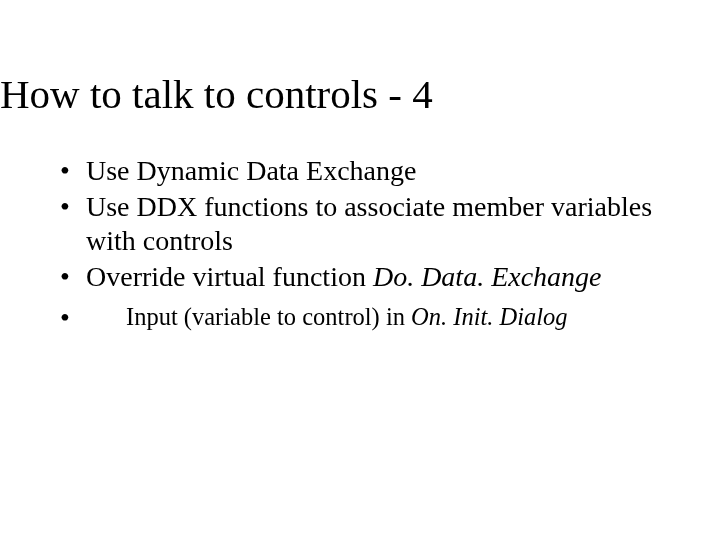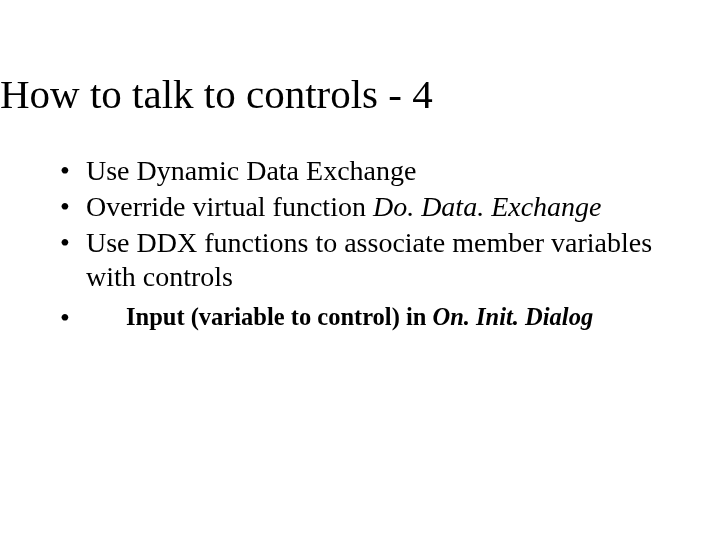--- a/index.html
+++ b/index.html
@@ -53,40 +53,39 @@
     line-height: 1.22;
   }
   .sub {
     margin-top: 6px;
     padding-left: 40px;
     font-size: 24.5px;
     line-height: 1.3;
   }
   .sub div {
     margin-bottom: 2px;
-    font-weight: bold;
   }
   .ital { font-style: italic; }
 </style>
 </head>
 <body>
 
 <div class="slide">
   <div class="title">How to talk to controls - 4</div>
 
   <div class="body">
     <ul>
       <li>
         <span>Use Dynamic Data Exchange</span>
       </li>
       <li>
-        <span>Override virtual function </span><span class="ital">Do. Data. Exchange</span>
+        <span>Use DDX functions to associate member variables with controls</span>
       </li>
       <li>
-        <span>Use DDX functions to associate member variables with controls</span>
+        <span>Override virtual function </span><span class="ital">Do. Data. Exchange</span>
       </li>
       <li>
         <div class="sub">
           <div>
             <span>Input (variable to control) in </span><span class="ital">On. Init. Dialog</span>
           </div>
         </div>
       </li>
     </ul>
   </div>

